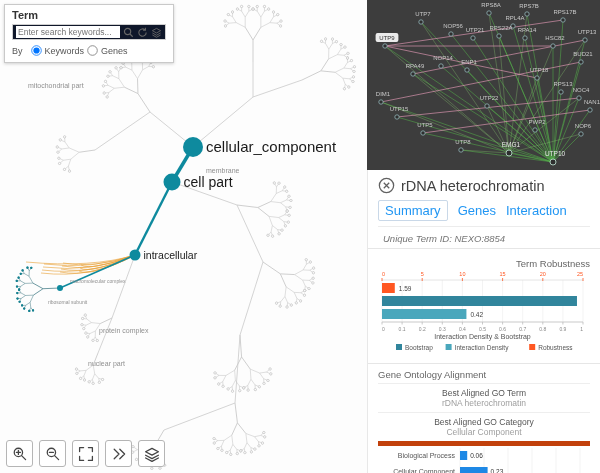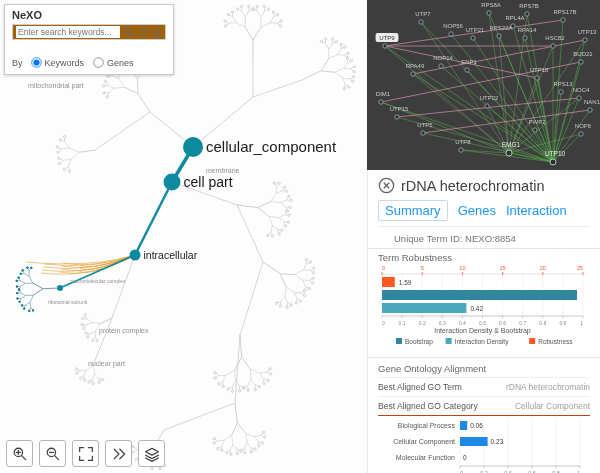--- a/index.html
+++ b/index.html
@@ -6,25 +6,25 @@
   #stage{position:relative;width:600px;height:473px;overflow:hidden;background:#fff;}
   svg text{font-family:"Liberation Sans",sans-serif;}
 
   
   #tree-panel{position:absolute;left:0;top:0;width:367px;height:473px;background:#fdfdfd;overflow:hidden;}
 
   
   #search-card{position:absolute;left:4px;top:4px;width:170px;background:#fff;border:1px solid #c9c9c9;
     box-shadow:0 1px 3px rgba(0,0,0,.18);padding:4px 7px 5px;z-index:6;box-sizing:border-box;}
   #search-card .app-title{font-size:11px;font-weight:bold;color:#333;margin-bottom:3px;}
-  .search-row{display:flex;align-items:center;border:1px solid #cfcfcf;padding:1px 3px;background:#a16207;}
+  .search-row{display:flex;align-items:center;border:1px solid #cfcfcf;padding:1px 3px;background:#0f172a;}
   .search-row input{flex:1;border:none;outline:none;font-size:8.5px;color:#444;min-width:0;
     font-family:"Liberation Sans",sans-serif;}
   .search-row .sicon{display:flex;align-items:center;margin-left:3px;color:#666;}
-  .radio-row{display:flex;align-items:center;gap:7px;margin-top:16px;font-size:9px;color:#555;}
+  .radio-row{display:flex;align-items:center;gap:7px;margin-top:4px;font-size:9px;color:#555;}
   .radio-opt{display:flex;align-items:center;gap:2px;}
   .radio-opt input{margin:0;transform:scale(.8);}
 
   
   #view-toolbar{position:absolute;left:6px;bottom:6px;display:flex;gap:6px;z-index:6;}
   .tool-btn{width:27px;height:27px;background:#fff;border:1px solid #b5b5b5;border-radius:3px;
     display:flex;align-items:center;justify-content:center;cursor:pointer;padding:0;}
   .tool-btn svg{stroke:#444;fill:none;stroke-width:1.6;stroke-linecap:round;stroke-linejoin:round;}
 
   
@@ -32,28 +32,28 @@
 
   
   #detail-panel{position:absolute;left:367px;top:170px;width:233px;height:303px;background:#fff;
     box-sizing:border-box;padding:7px 10px 0;overflow:hidden;border-left:1px solid #e8e8e8;}
   .detail-header{display:flex;align-items:center;gap:6px;}
   .detail-header .title{font-size:14.5px;color:#424242;}
   #close-icon{cursor:pointer;display:flex;}
   .tabs{display:flex;align-items:center;gap:10px;margin-top:6px;padding-bottom:5px;border-bottom:1px solid #ececec;}
   .tab{font-size:13px;color:#2196f3;cursor:pointer;}
   .tab.active{border:1px solid #c9d8e8;border-radius:2px;padding:2px 6px;}
-  .term-id{font-size:9.5px;color:#757575;margin:6px 16px 4px;}
+  .term-id{font-size:9.5px;color:#757575;margin:6px 5px 4px;font-style:italic;}
   .divider{height:1px;background:#e6e6e6;margin:3px -10px;}
   .section-title{font-size:9.5px;color:#666;}
-  .centered{text-align:left;margin:3px 0 1px;}
+  .centered{text-align:right;margin:9px 0 1px;}
   .left-title{margin:5px 0 3px;}
   .go-table{font-size:8.5px;}
-  .go-row{display:flex;justify-content:space-between;align-items:center;padding:4px 0;border-top:1px solid #eee;}
-  .go-row:last-child{border-bottom:1px solid #c2410c;}
+  .go-row{display:flex;justify-content:space-between;align-items:center;padding:4px 0;border-top:1px solid #eee;flex-direction:column;}
+  .go-row:last-child{border-bottom:5px solid #c2410c;}
   .go-label{color:#555;}
   .go-value{color:#9e9e9e;}
 </style>
 </head>
 <body>
 
 <div id="stage">
 
   <div id="tree-panel">
     <svg id="tree-svg" width="367" height="473">
@@ -723,21 +723,21 @@
         <text x="48" y="304" font-size="5" fill="#909090">ribosomal subunit</text>
         <circle cx="193" cy="147" r="10" fill="#0e8a9e"></circle>
         <text x="206" y="152.25" font-size="15" font-weight="500" fill="#1a1a1a">cellular_component</text>
         <circle cx="172" cy="182" r="8.5" fill="#0e8a9e"></circle>
         <text x="183.5" y="186.9" font-size="14" font-weight="500" fill="#1a1a1a">cell part</text>
         <circle cx="135" cy="255" r="5.5" fill="#0e8a9e"></circle>
         <text x="143.5" y="258.675" font-size="10.5" font-weight="500" fill="#1a1a1a">intracellular</text>
       </svg>
 
     <div id="search-card">
-      <div class="app-title">NeXO</div>
+      <div class="app-title">Term</div>
       <div class="search-row">
         <input type="text" placeholder="Enter search keywords..." style="">
         <span class="sicon">
           <svg width="11" height="11" viewBox="0 0 12 12">
               <circle cx="5" cy="5" r="3.4" fill="none" stroke="#666" stroke-width="1.3"></circle>
               <line x1="7.6" y1="7.6" x2="10.6" y2="10.6" stroke="#666" stroke-width="1.3"></line>
             </svg>
         </span>
         <span class="sicon">
           <svg width="11" height="11" viewBox="0 0 12 12">
@@ -746,21 +746,21 @@
             </svg>
         </span>
         <span class="sicon">
           <svg width="11" height="11" viewBox="0 0 12 12">
               <path d="M6 1.5l4.5 2.5L6 6.5 1.5 4z M1.5 6.5L6 9l4.5-2.5 M1.5 8.7L6 11.2l4.5-2.5" fill="none" stroke="#666" stroke-width="1"></path>
             </svg>
         </span>
       </div>
       <div class="radio-row">
         <span>By</span>
-        <span id="radio-options" style="display: flex; gap: 8px;">
+        <span id="radio-options" style="display: flex; gap: 2px;">
             <label class="radio-opt">
               <input type="radio" name="searchBy" checked="" style="">
               <span>Keywords</span>
             </label>
             <label class="radio-opt">
               <input type="radio" name="searchBy" style="">
               <span>Genes</span>
             </label>
           </span>
       </div>

